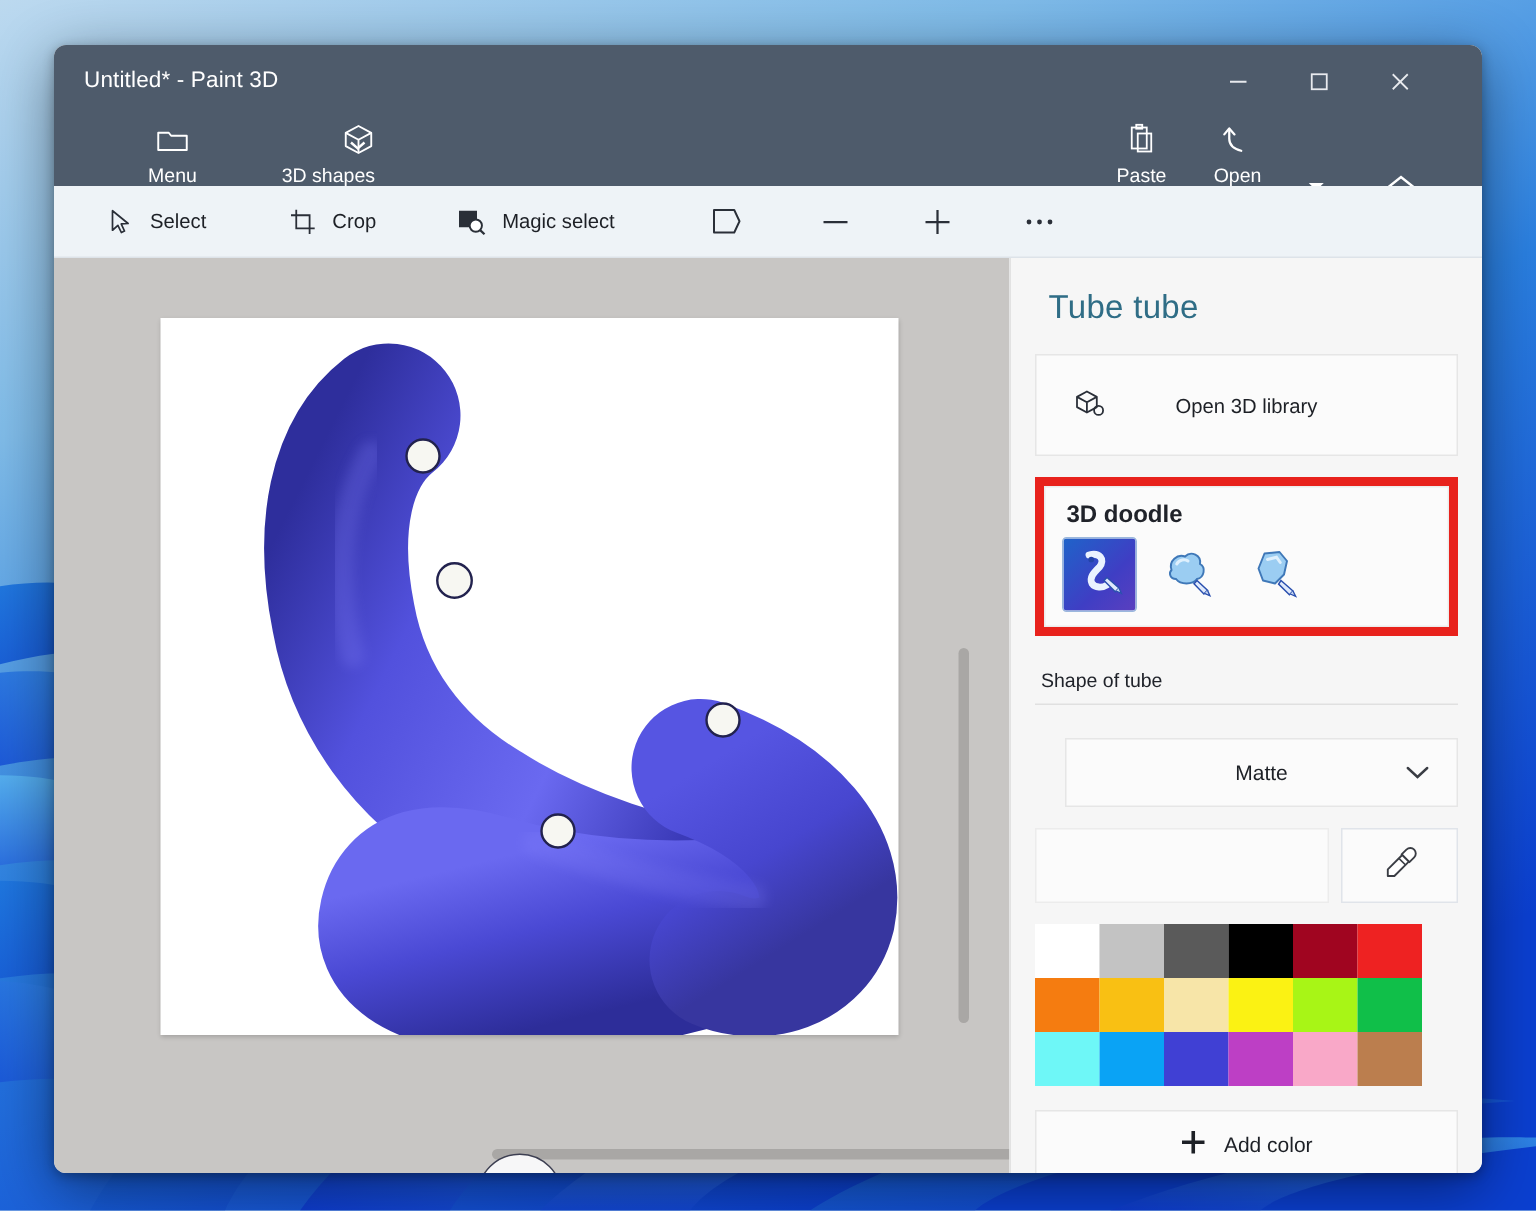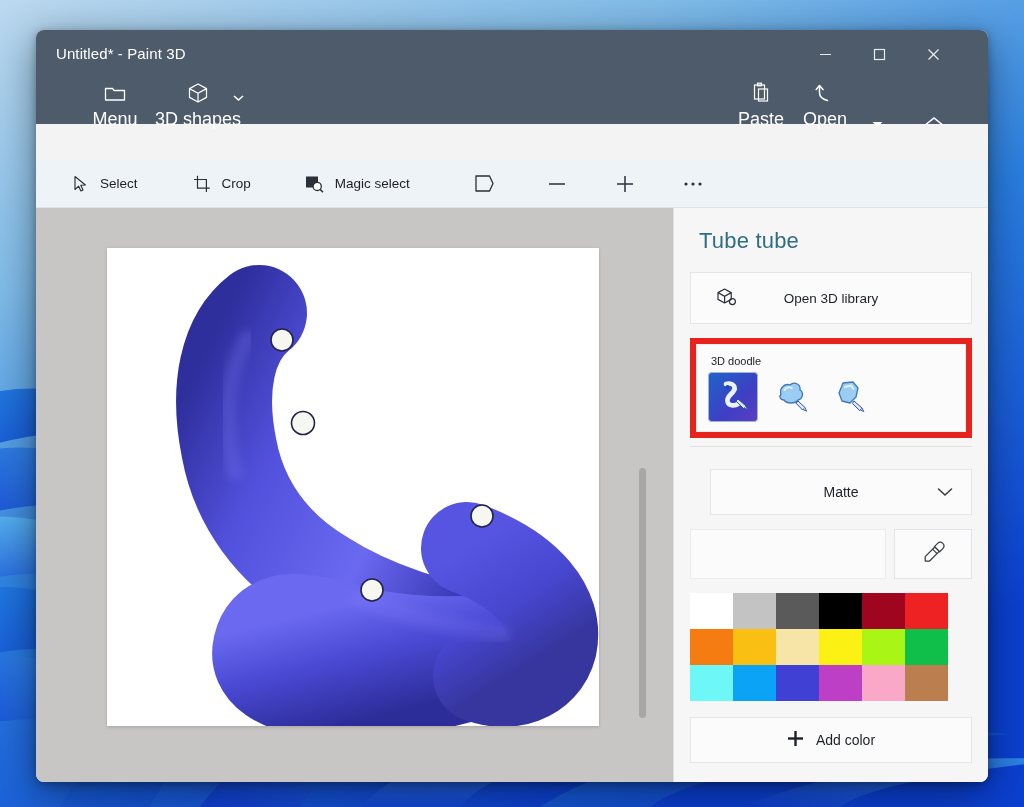--- a/index.html
+++ b/index.html
@@ -57,45 +57,44 @@
 
   .tb-cmd {
     position: absolute;
     display: flex; flex-direction: column;
     align-items: center; justify-content: flex-start;
     gap: 3px;
     color: #ffffff;
     width: 66px;
   }
   .tb-cmd .glyph { height: 26px; display:flex; align-items:center; justify-content:center; }
-  .tb-cmd .lbl { font-size: 18px; white-space: nowrap; }
+  .tb-cmd .lbl { font-size: 13px; white-space: nowrap; }
 
   #cmd-menu   { left: 46px;  top: 50px; }
-  #cmd-shapes { left: 110px; top: 50px; width: 104px; }
+  #cmd-shapes { left: 110px; top: 50px; width: 104px; align-items: flex-end; }
   #cmd-paste  { right: 194px; top: 50px; }
   #cmd-undo   { right: 130px; top: 50px; }
 
   #cmd-more   { position:absolute; right: 100px; top: 84px; width: 22px; height: 20px;
                 display:flex; align-items:center; justify-content:center; color:#fff; }
   #cmd-collapse { position:absolute; right: 36px; top: 78px; width: 36px; height: 28px;
                 display:flex; align-items:center; justify-content:center; color:#fff; }
 
   .shapes-caret { position: absolute; right: 6px; top: 8px; }
 
   
   #toolbar {
     position: relative;
     height: 48px;
     background: #eef3f7;
     border-bottom: 1px solid #dde3e9;
     display: flex;
     align-items: center;
     padding-left: 20px;
     gap: 0;
-    margin-top: 36px;
   }
   .tool {
     display: flex; align-items: center; gap: 10px;
     height: 36px; padding: 0 14px;
     color: #1d2026; font-size: 13.5px;
     border-radius: 3px;
     white-space: nowrap;
   }
   .tool .ticon { display:flex; align-items:center; justify-content:center; width:20px; }
   .iconbtn {
@@ -166,21 +165,21 @@
   #panel-title {
     margin: 20px 0 0 9px;
     font-size: 22px;
     color: #2f6d86;
     font-weight: 400;
     letter-spacing: .2px;
   }
 
   .panel-btn {
     margin-top: 18px;
-    height: 52px;
+    height: 68px;
     background: #fbfbfb;
     border: 1px solid #e6e6e6;
     display: flex; align-items: center; justify-content: center;
     position: relative;
     font-size: 13.5px;
     color: #1d2026;
   }
   .panel-btn .lead-icon {
     position: absolute; left: 24px; top: 50%; transform: translateY(-50%);
     display:flex; align-items:center;
@@ -192,23 +191,24 @@
     border: 4px solid #e8221c;
     padding: 2px;
     background: #e8221c;
   }
   #doodle-box {
     background: #fbfbfb;
     border: 1px solid #ececec;
     padding: 8px 12px 10px 12px;
   }
   #doodle-label {
-    font-size: 11px;
+    font-size: 16px;
     color: #20232a;
     margin: 2px 0 6px 2px;
+    font-weight: bold;
   }
   #doodle-tools { display: flex; align-items: center; gap: 10px; }
   .doodle-tool {
     width: 48px; height: 48px;
     display: flex; align-items: center; justify-content: center;
     border-radius: 2px;
   }
   .doodle-tool.active {
     background: linear-gradient(135deg, #1f63c9 0%, #3f3ec4 60%, #5a3fbf 100%);
     outline: 1px solid #9bb7dd;
@@ -571,20 +571,21 @@
                   <path d="M25 26 L33 33 L30.6 35.5 L23.4 28.4 Z" fill="#dfe9fb" stroke="#2a4fae" stroke-width="1"></path>
                   <path d="M33 33 L34.8 36.6 L31.2 35" fill="#c7d8f2" stroke="#2a4fae" stroke-width="0.9"></path>
                 </svg>
               </span>
             </div>
 
           </div>
         </div>
       </div>
 
+      <div id="shape-label">Shape of tube</div>
       <div id="shape-rule"></div>
 
       <div id="matte-select">
         <span>Matte</span>
         <span id="matte-caret">
           <svg width="16" height="10" viewBox="0 0 16 10">
               <path d="M1.5 2 L8 8 L14.5 2" fill="none" stroke="#3a3d44" stroke-width="1.6" stroke-linecap="round"></path>
             </svg>
         </span>
       </div>

